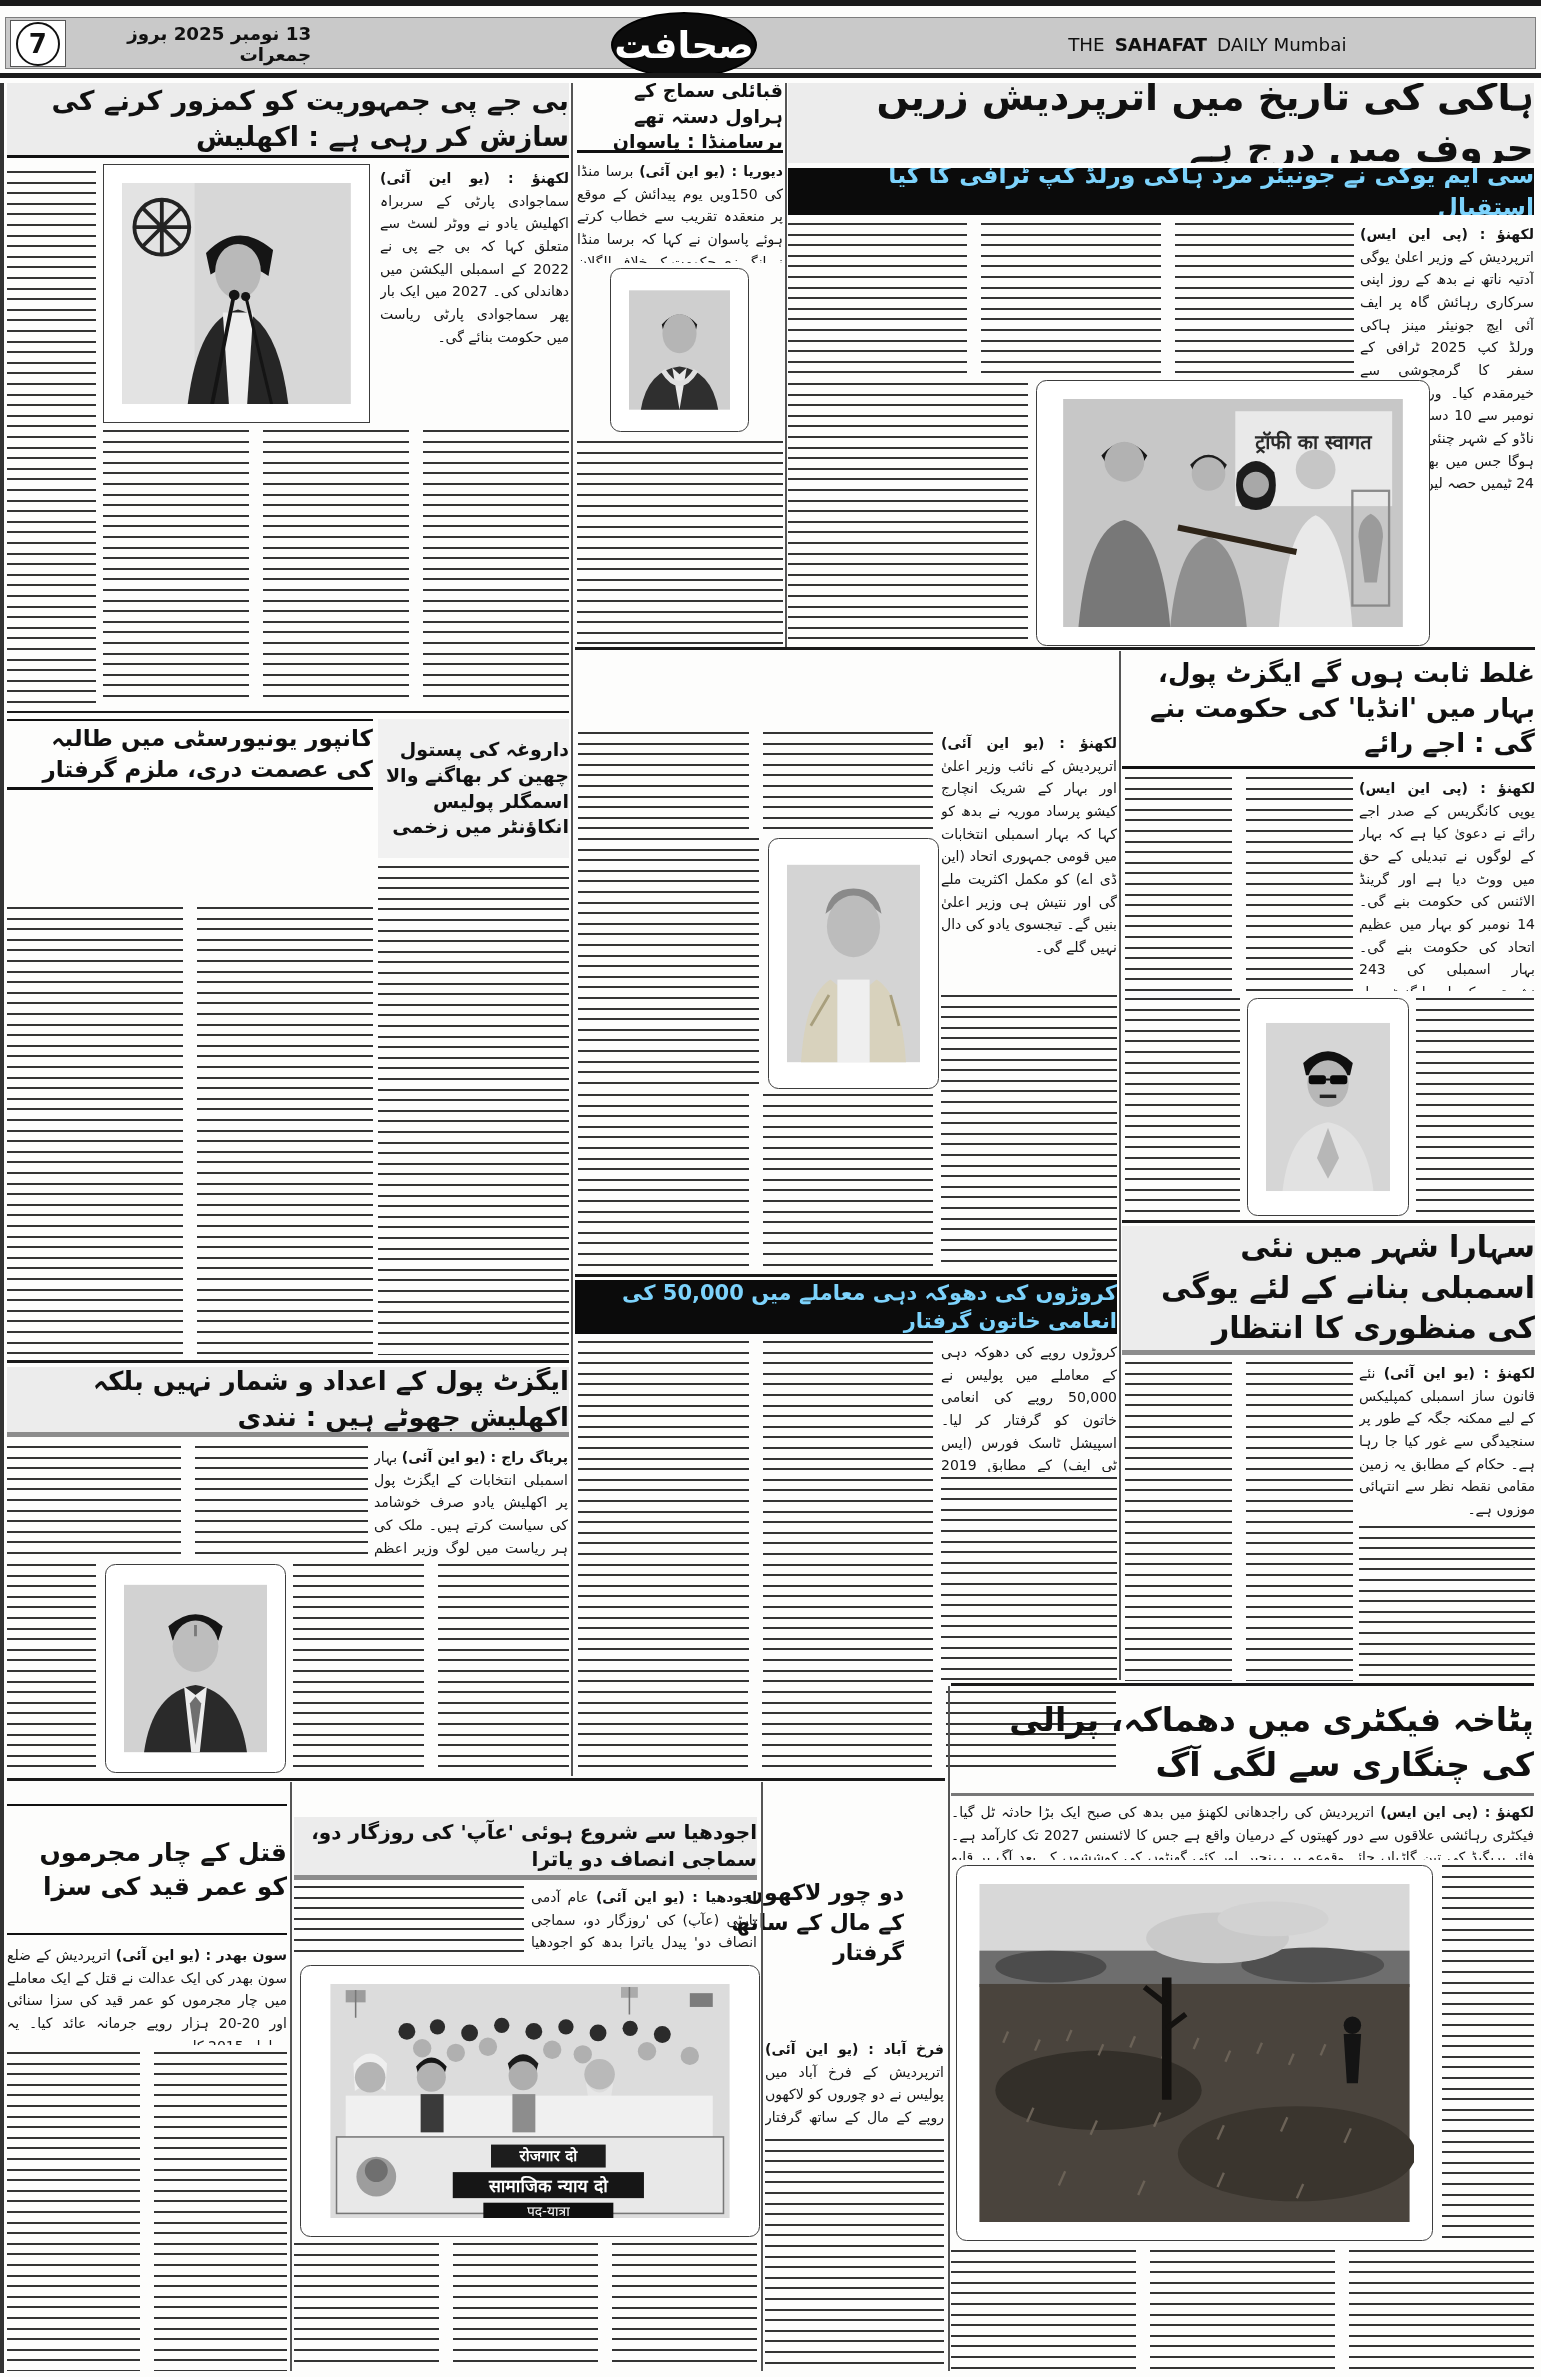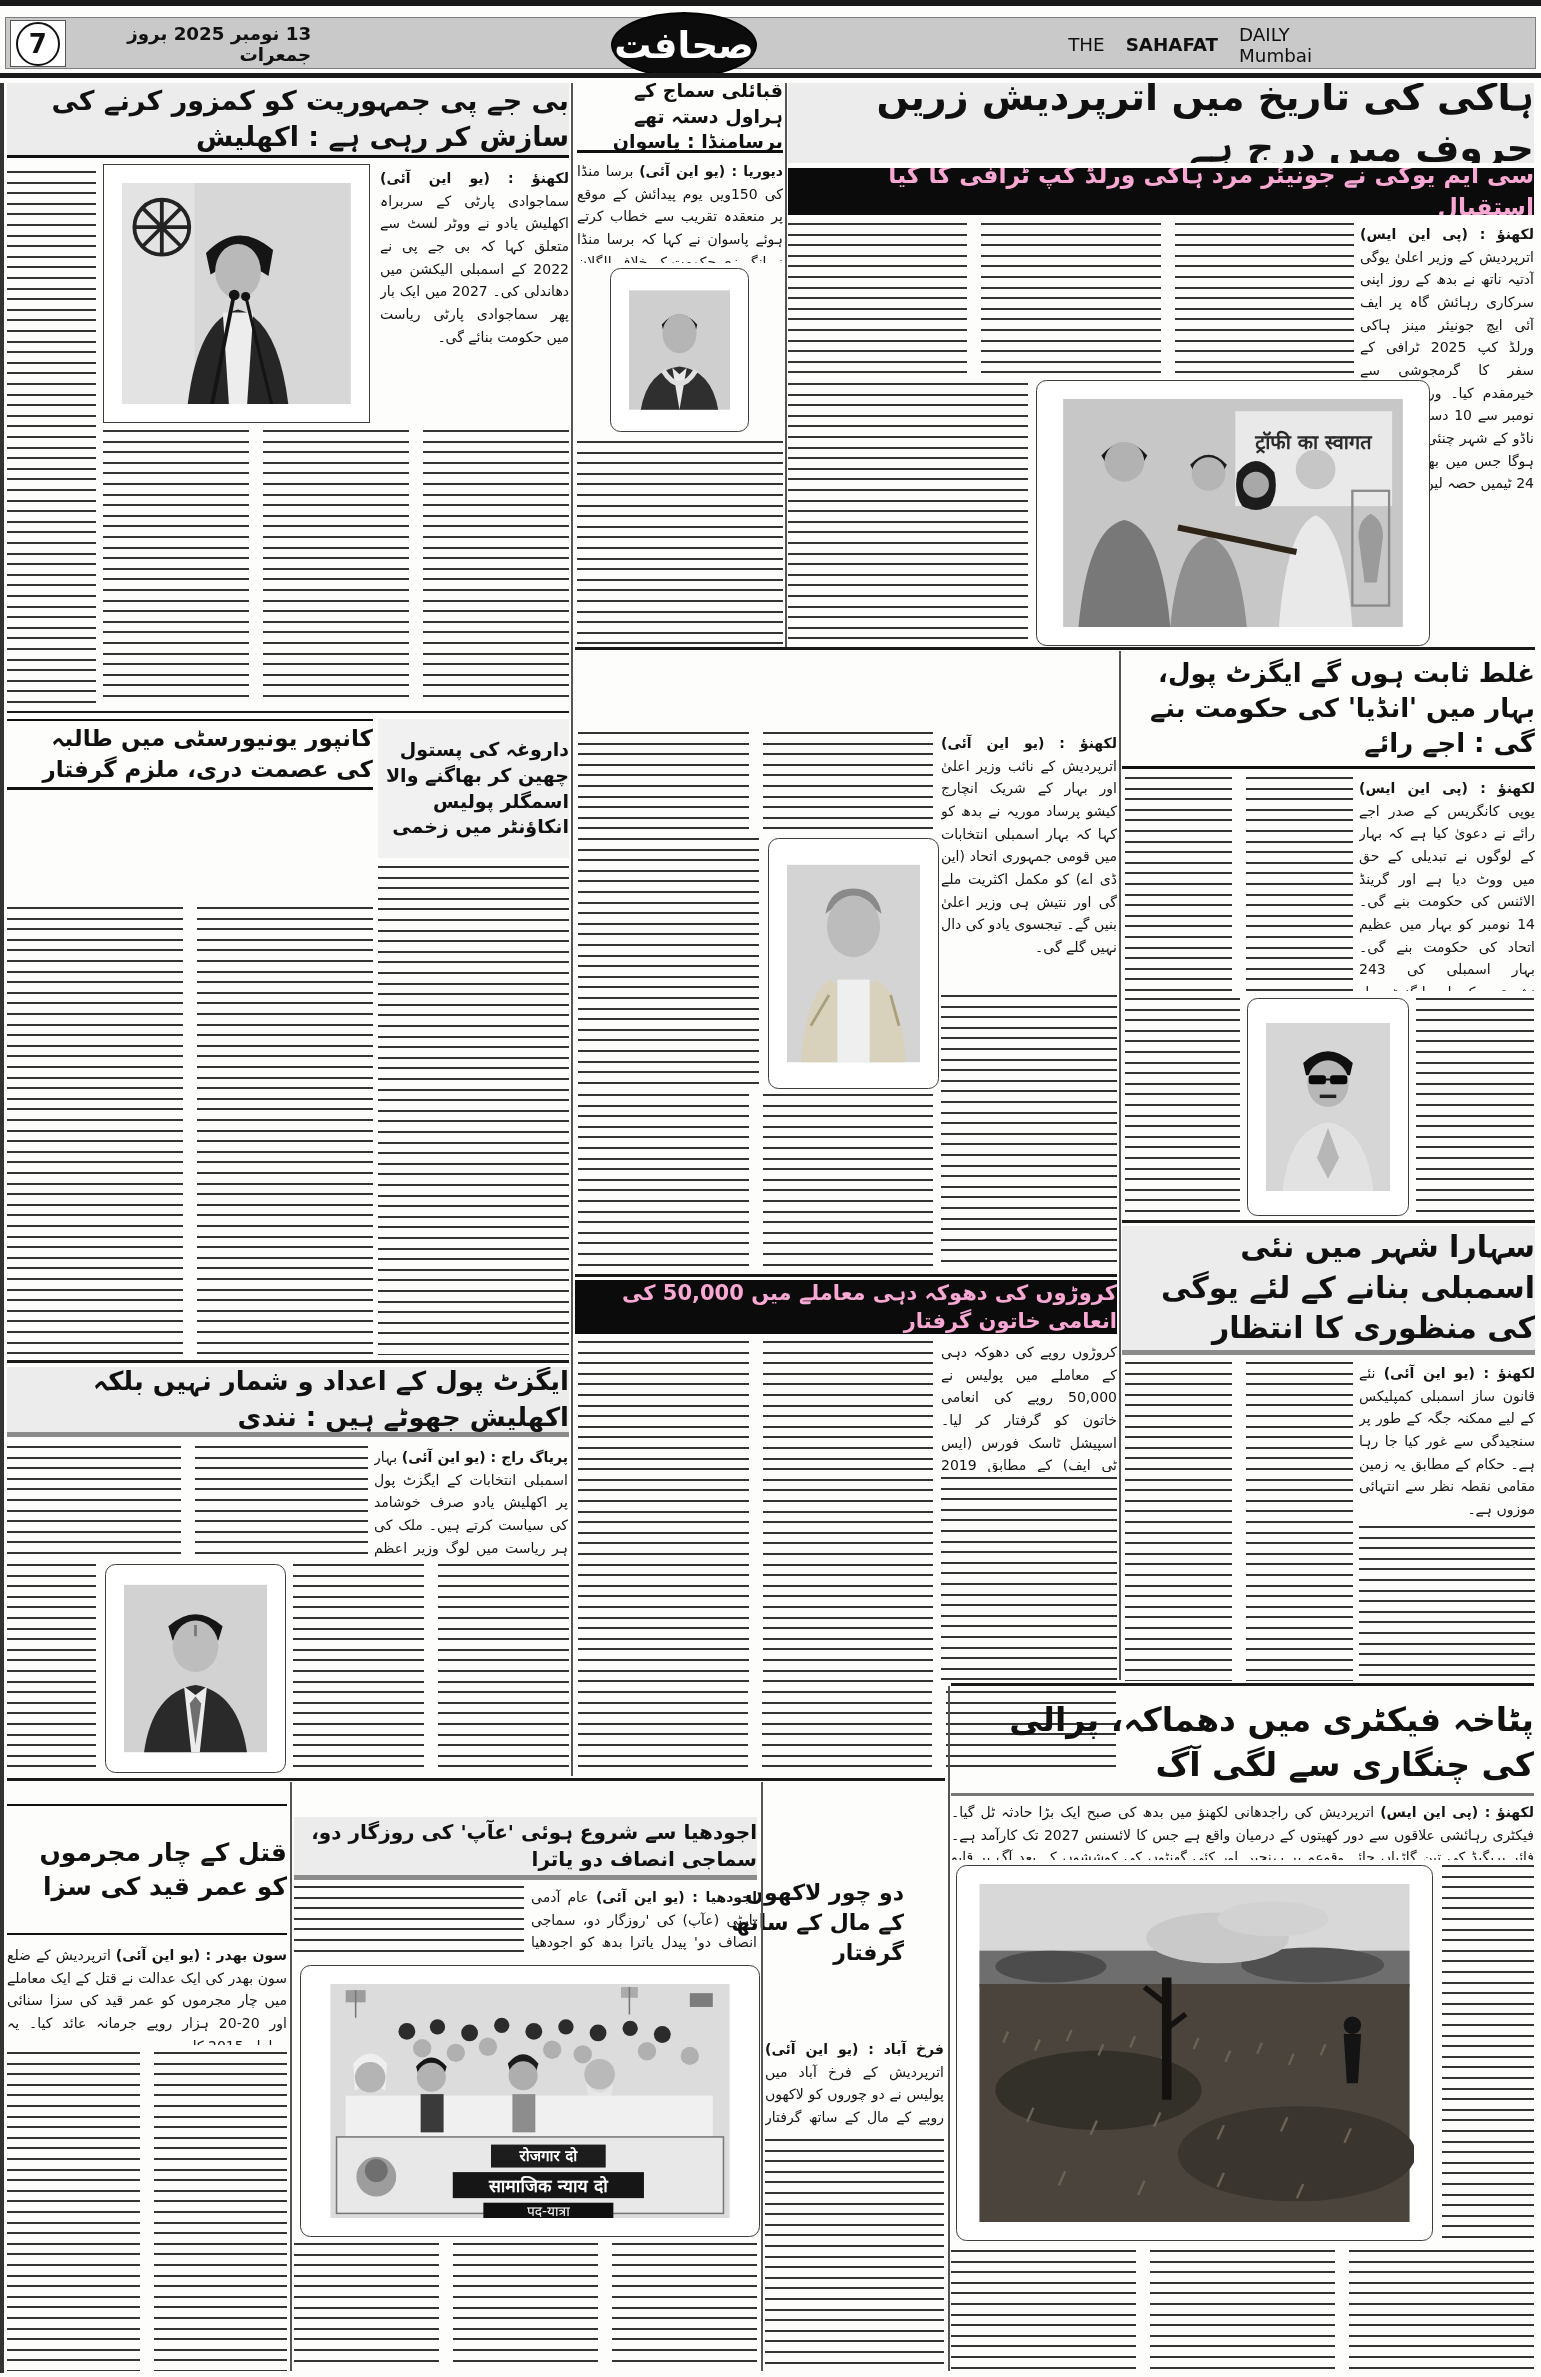--- a/index.html
+++ b/index.html
@@ -4,41 +4,41 @@
 <style>
   html,body{margin:0;padding:0;background:#9a9a9a;}
   .page{position:relative;width:1541px;height:2377px;background:#fdfdfc;margin:0 auto;
         font-family:"DejaVu Sans",sans-serif;color:#111;overflow:hidden;}
   .abs{position:absolute;box-sizing:border-box;}
   .hr{background:#1a1a1a;}
   .vr{background:#555;width:1.7px;}
   .hl{font-weight:bold;direction:rtl;display:flex;align-items:center;
       justify-content:center;overflow:hidden;line-height:1.35;}
   .box{background:#ececec;}
-  .bar{background:#0b0b0b;color:#f9a8d4;}
+  .bar{background:#0b0b0b;color:#7dd3fc;}
   .lead{direction:rtl;text-align:justify;font-size:14px;line-height:1.62;overflow:hidden;color:#141414;}
   .dl{font-weight:bold;}
   .tx{background:repeating-linear-gradient(to bottom,#343434 0 2px,transparent 2px 10.6px);}
   .cols{display:flex;gap:14px;}
   .cols>.tx{flex:1;}
   .photo{border:0.9px solid #3c3c3c;background:#fff;padding:18px;}
   .photo svg{display:block;width:100%;height:100%;}
   .rnd{border-radius:10.5px;overflow:hidden;}
   .rule-b4{border-bottom:3.5px solid #111;}
   .rule-b3{border-bottom:2.6px solid #111;}
   .rule-t3{border-top:2.6px solid #111;}
   .gray-b{border-bottom:5.2px solid #8c8c8c;}
   .header-band{background:#c9c9c9;border:0.9px solid #7d7d7d;}
   .badge{background:#fff;border:0.9px solid #555;display:flex;align-items:center;justify-content:center;}
   .badge-circle{width:40px;height:40px;border:2.6px solid #111;border-radius:50%;display:flex;
       align-items:center;justify-content:center;font-size:26px;font-weight:bold;}
   .masthead{background:#0c0c0c;color:#fff;border-radius:50%;display:flex;align-items:center;
       justify-content:center;font-size:37px;font-weight:bold;border:2.6px solid #000;}
   .datetxt{direction:rtl;font-weight:bold;font-size:18.3px;display:flex;align-items:center;}
-  .papername{font-size:18.3px;display:flex;align-items:center;gap:21px;color:#101010;}
+  .papername{font-size:18.3px;display:flex;align-items:center;gap:10px;color:#101010;}
 </style>
 </head>
 <body>
 
 <div class="page">
 
   <div class="abs hr" style="left:0;top:10;width:1541px;height:6.1px;"></div>
   <div class="abs header-band" style="left:5.2px;top:17.4px;width:1531px;height:52px;">
     <div class="abs badge" style="left:3.5px;top:1.7px;width:56px;height:47px;">
       <div class="badge-circle">7</div>

